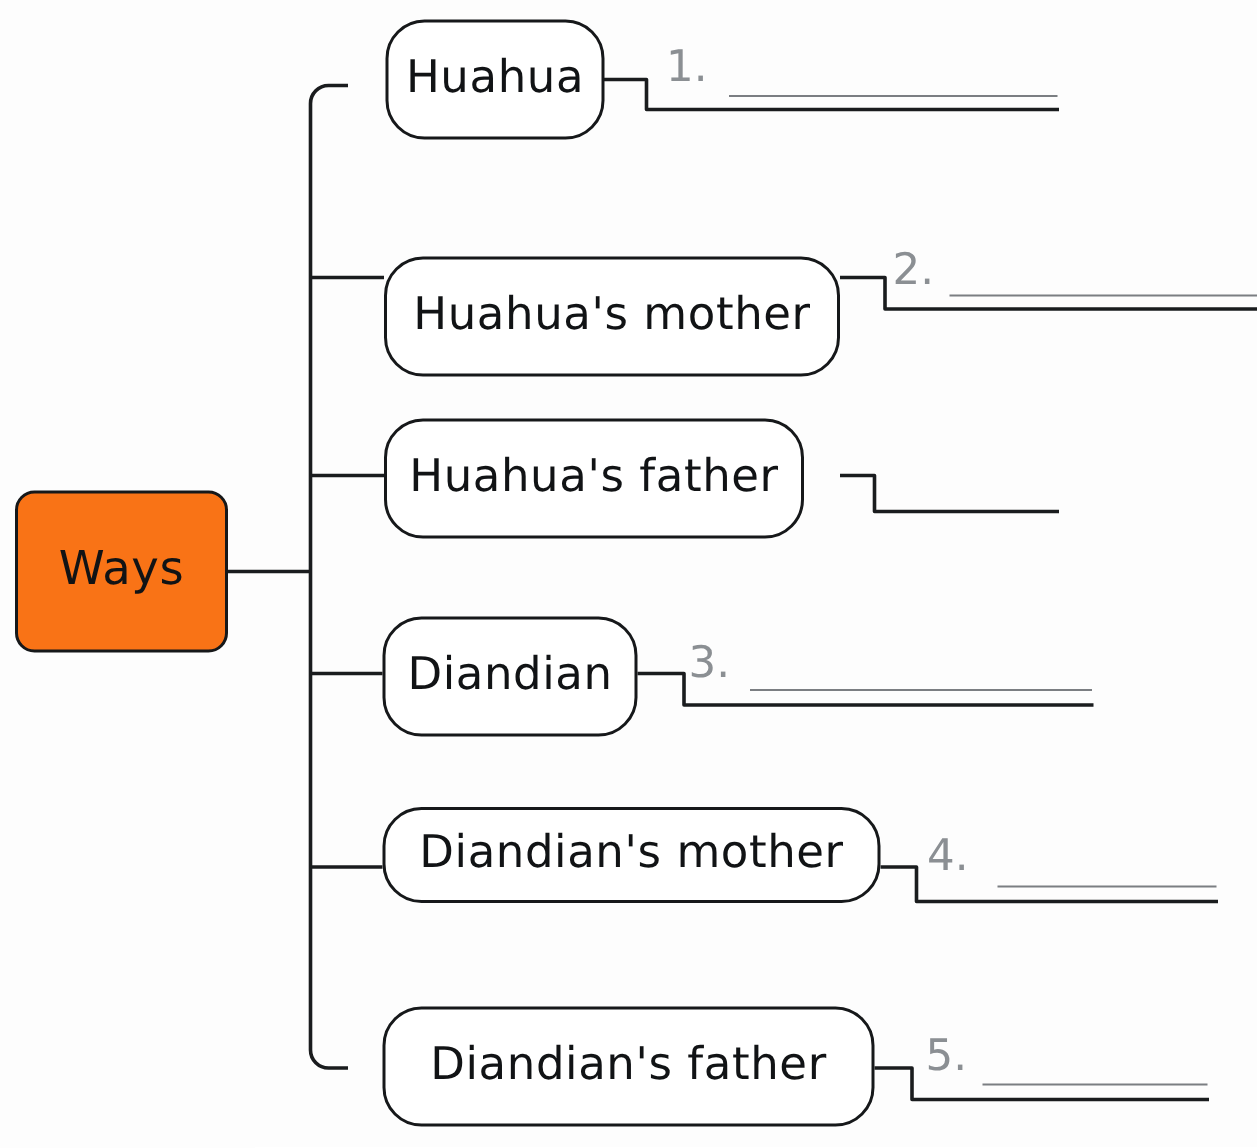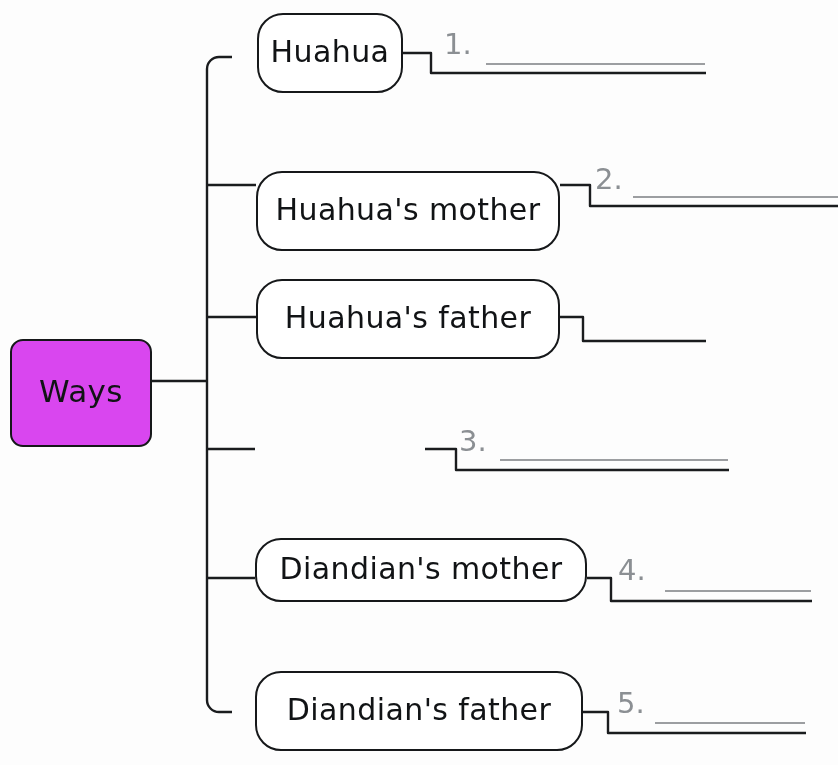--- a/index.html
+++ b/index.html
@@ -36,24 +36,23 @@
     border-radius: 26px;
     background: #ffffff;
     color: #111315;
     font-family: "DejaVu Sans", sans-serif;
     font-size: 30px;
     letter-spacing: 0.4px;
     white-space: nowrap;
     z-index: 3;
   }
   .node.root {
-    background: #d946ef;
+    background: #f97316;
     border-radius: 13px;
     font-size: 31px;
-    margin-top: 12px;
   }
   .node-label {
     display: block;
     line-height: 1;
     padding-bottom: 3px;
   }
   .ans-num {
     position: absolute;
     z-index: 4;
     color: #8b8f93;
@@ -112,24 +111,27 @@
   <div class="node" style="left:257px; top:13px; width:146px; height:80px;">
     <span class="node-label">Huahua</span>
   </div>
   <span class="ans-num" style="left:444px; top:30px;">1.</span>
 
   <div class="node" style="left:256px; top:147px; width:304px; height:80px;margin-top:24px;">
     <span class="node-label">Huahua's mother</span>
   </div>
   <span class="ans-num" style="left:595px; top:165px;">2.</span>
 
-  <div class="node" style="left:256px; top:279px; width:304px; height:80px;">
+  <div class="node" style="left:256px; top:279px; width:280px; height:80px;">
     <span class="node-label">Huahua's father</span>
   </div>
 
+  <div class="node" style="left:255px; top:411px; width:170px; height:80px;">
+    <span class="node-label">Diandian</span>
+  </div>
   <span class="ans-num" style="left:459px; top:427px;">3.</span>
 
   <div class="node" style="left:255px; top:538px; width:332px; height:64px;">
     <span class="node-label">Diandian's mother</span>
   </div>
   <span class="ans-num" style="left:618px; top:556px;">4.</span>
 
   <div class="node" style="left:255px; top:671px; width:328px; height:80px;">
     <span class="node-label">Diandian's father</span>
   </div>

